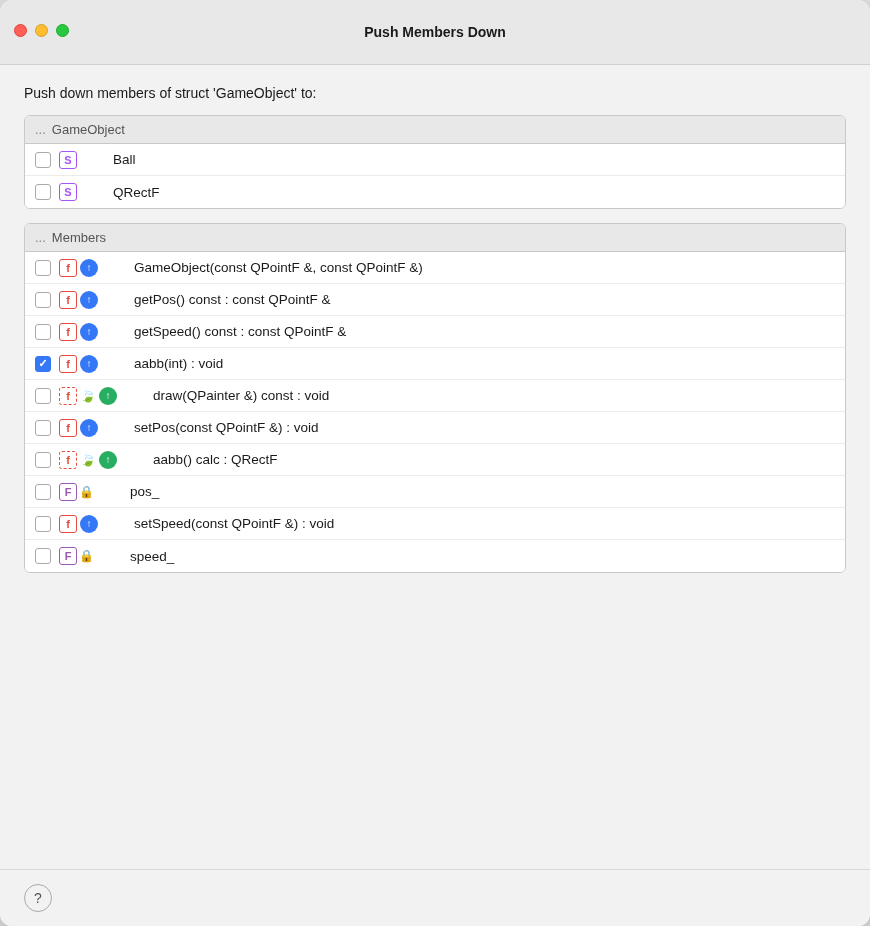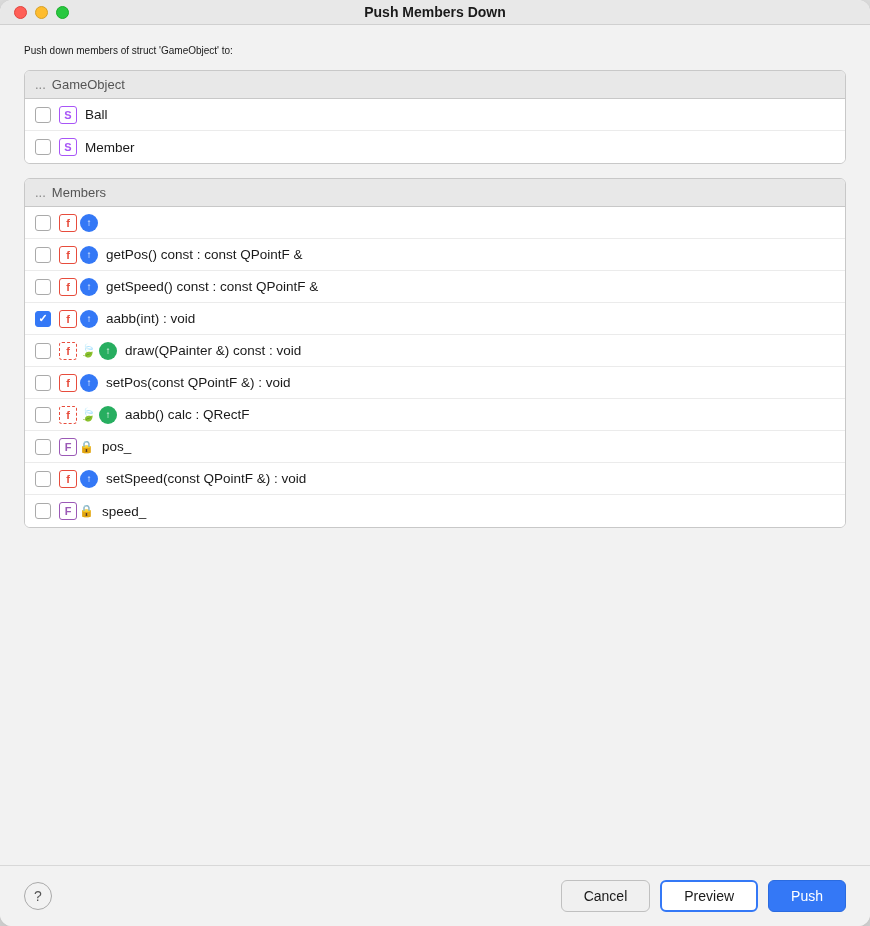--- a/index.html
+++ b/index.html
@@ -21,23 +21,22 @@
       width: 870px;
       min-height: 926px;
       display: flex;
       flex-direction: column;
       overflow: hidden;
     }
 
     .title-bar {
       background: #e8e8e8;
       border-bottom: 1px solid #d0d0d0;
-      padding: 4px 16px;
-      display: flex;
-      align-items: center;
+      padding: 24px 16px;
+      display: flex;
       justify-content: center;
       position: relative;
       border-radius: 12px 12px 0 0;
     }
 
     .traffic-lights {
       position: absolute;
       left: 14px;
       display: flex;
       gap: 8px;
@@ -63,21 +62,21 @@
 
     .content {
       padding: 20px 24px 16px;
       flex: 1;
       display: flex;
       flex-direction: column;
       gap: 14px;
     }
 
     .subtitle {
-      font-size: 10px;
+      font-size: 14px;
       color: #1a1a1a;
     }
 
     .list-container {
       border: 1px solid #c8c8c8;
       border-radius: 6px;
       background: #ffffff;
       overflow: hidden;
     }
 
@@ -132,20 +131,21 @@
     .checkbox.checked::after {
       content: '✓';
       color: white;
       font-size: 11px;
       font-weight: 700;
     }
 
     .item-text {
       font-size: 13.5px;
       color: #1a1a1a;
+      margin-left: 28px;
     }
 
     
     .icon-s {
       width: 18px;
       height: 18px;
       border: 1.5px solid #a855f7;
       border-radius: 3px;
       display: flex;
       align-items: center;
@@ -333,36 +333,37 @@
 
       <div class="list-item">
         <div class="checkbox"></div>
         <div class="icon-s">S</div>
         <span class="item-text">Ball</span>
       </div>
 
       <div class="list-item">
         <div class="checkbox"></div>
         <div class="icon-s">S</div>
-        <span class="item-text">Member</span>
+        <span class="item-text">QRectF</span>
       </div>
     </div>
 
     <div class="list-container">
       <div class="list-header">
         <span class="dots">...</span>
         <span>Members</span>
       </div>
 
       <div class="list-item">
         <div class="checkbox"></div>
         <div class="icons-row">
           <div class="icon-f-red">f</div>
           <div class="arrow-up-blue">↑</div>
         </div>
+        <span class="item-text">GameObject(const QPointF &amp;, const QPointF &amp;)</span>
       </div>
 
       <div class="list-item">
         <div class="checkbox"></div>
         <div class="icons-row">
           <div class="icon-f-red">f</div>
           <div class="arrow-up-blue">↑</div>
         </div>
         <span class="item-text">getPos() const : const QPointF &amp;</span>
       </div>
@@ -439,20 +440,15 @@
           <div class="icon-lock">🔒</div>
         </div>
         <span class="item-text">speed_</span>
       </div>
 
     </div>
   </div>
 
   <div class="footer">
     <button class="help-btn">?</button>
-    <div class="btn-group">
-      <button class="btn btn-cancel">Cancel</button>
-      <button class="btn btn-preview">Preview</button>
-      <button class="btn btn-push">Push</button>
-    </div>
   </div>
 
 </div>
 
 </body></html>

